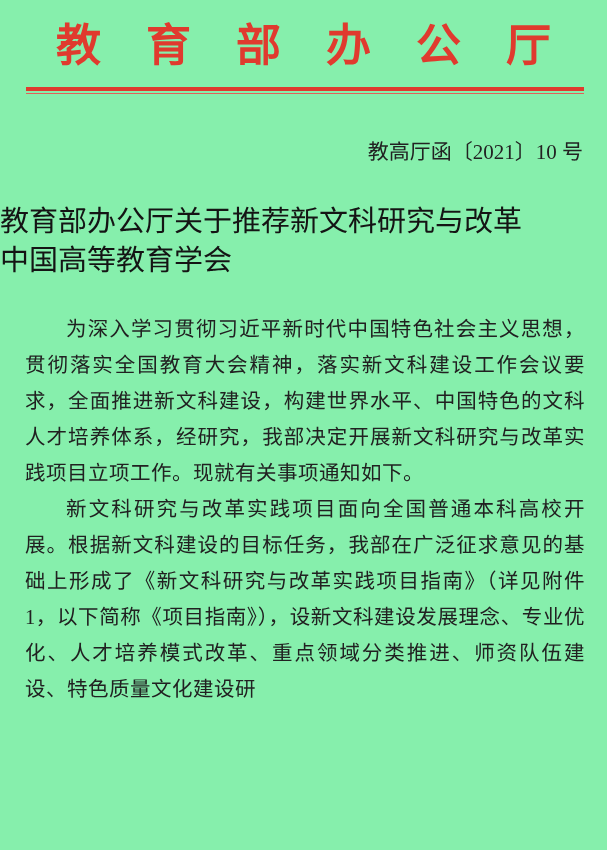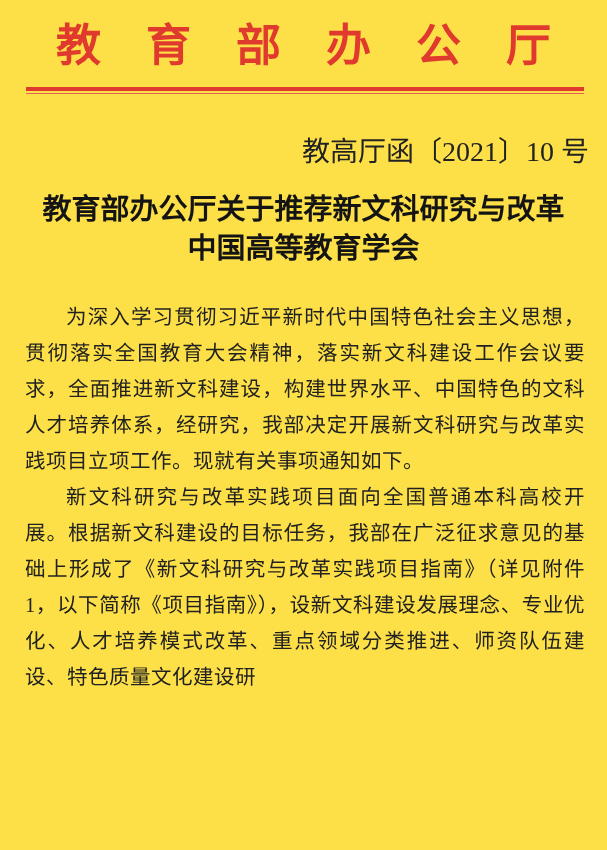--- a/index.html
+++ b/index.html
@@ -4,21 +4,21 @@
 <style>
   * { margin: 0; padding: 0; box-sizing: border-box; }
 
   html, body { background: #ffffff; }
 
   .page {
     position: relative;
     width: 607px;
     height: 850px;
     margin: 0 auto;
-    background: #fde047;
+    background: #86efac;
     overflow: hidden;
     font-family: "Liberation Serif", "DejaVu Serif", serif;
     color: #1f1f1f;
   }
 
   
   .letterhead {
     margin-top: 12px;
     text-align: center;
     font-size: 45px;
@@ -41,34 +41,33 @@
   }
   .red-rule .thin {
     height: 0;
     margin-top: 2px;
     border-top: 1.5px solid #e26158;
   }
 
   
   .doc-number {
     margin-top: 44px;
-    padding-right: 18px;
+    padding-right: 24px;
     text-align: right;
-    font-size: 28px;
+    font-size: 21px;
     line-height: 28px;
     color: #222;
   }
 
   
   .doc-title {
-    margin-top: 24px;
-    text-align: center;
+    margin-top: 36px;
     font-size: 29px;
     line-height: 39px;
-    font-weight: bold;
+    font-weight: normal;
     color: #141414;
   }
   .doc-title .title-line { display: block; }
 
   
   .doc-body {
     margin: 31px 22px 0 25px;
     font-size: 20.5px;
     line-height: 36px;
     text-align: justify;

